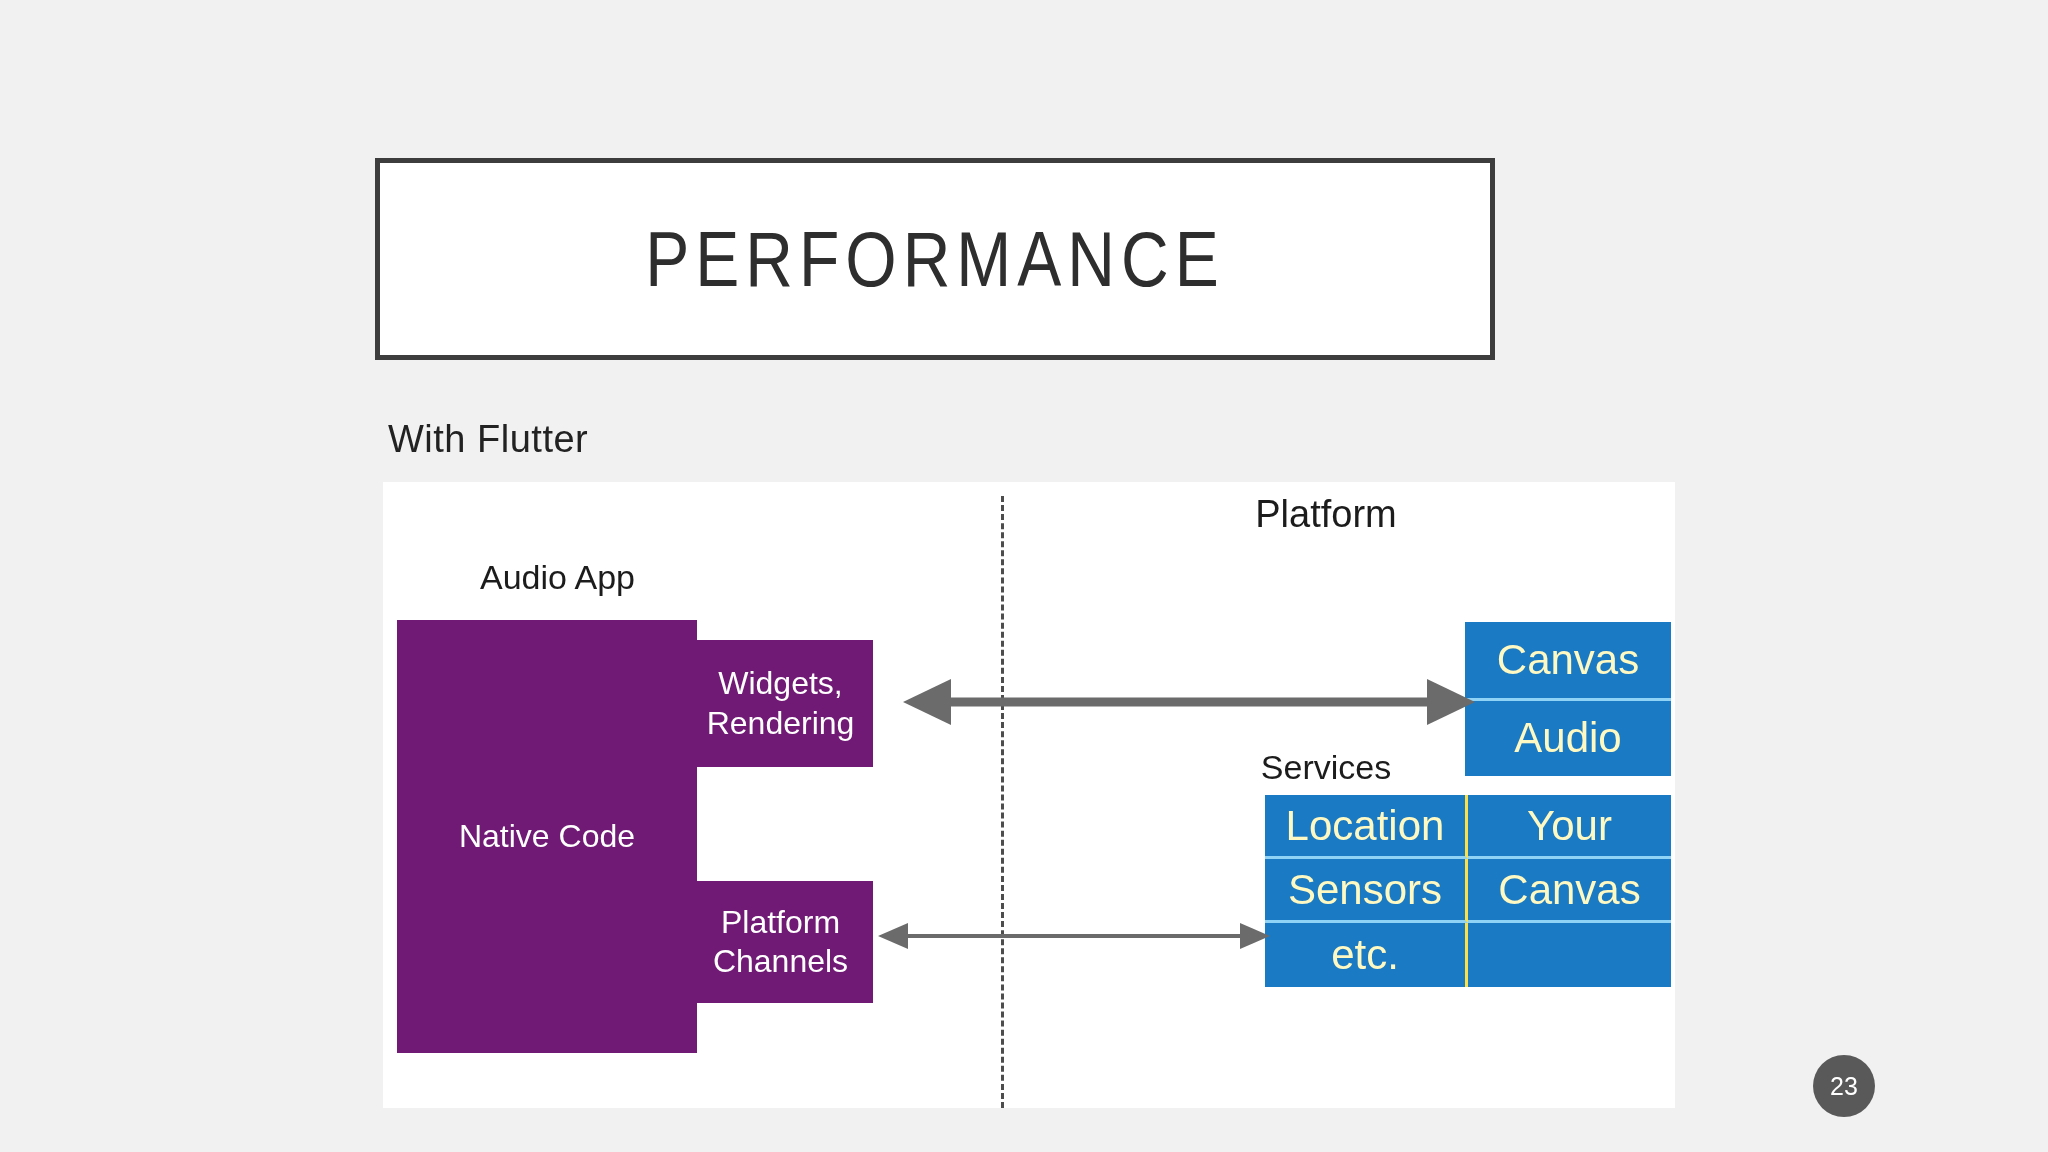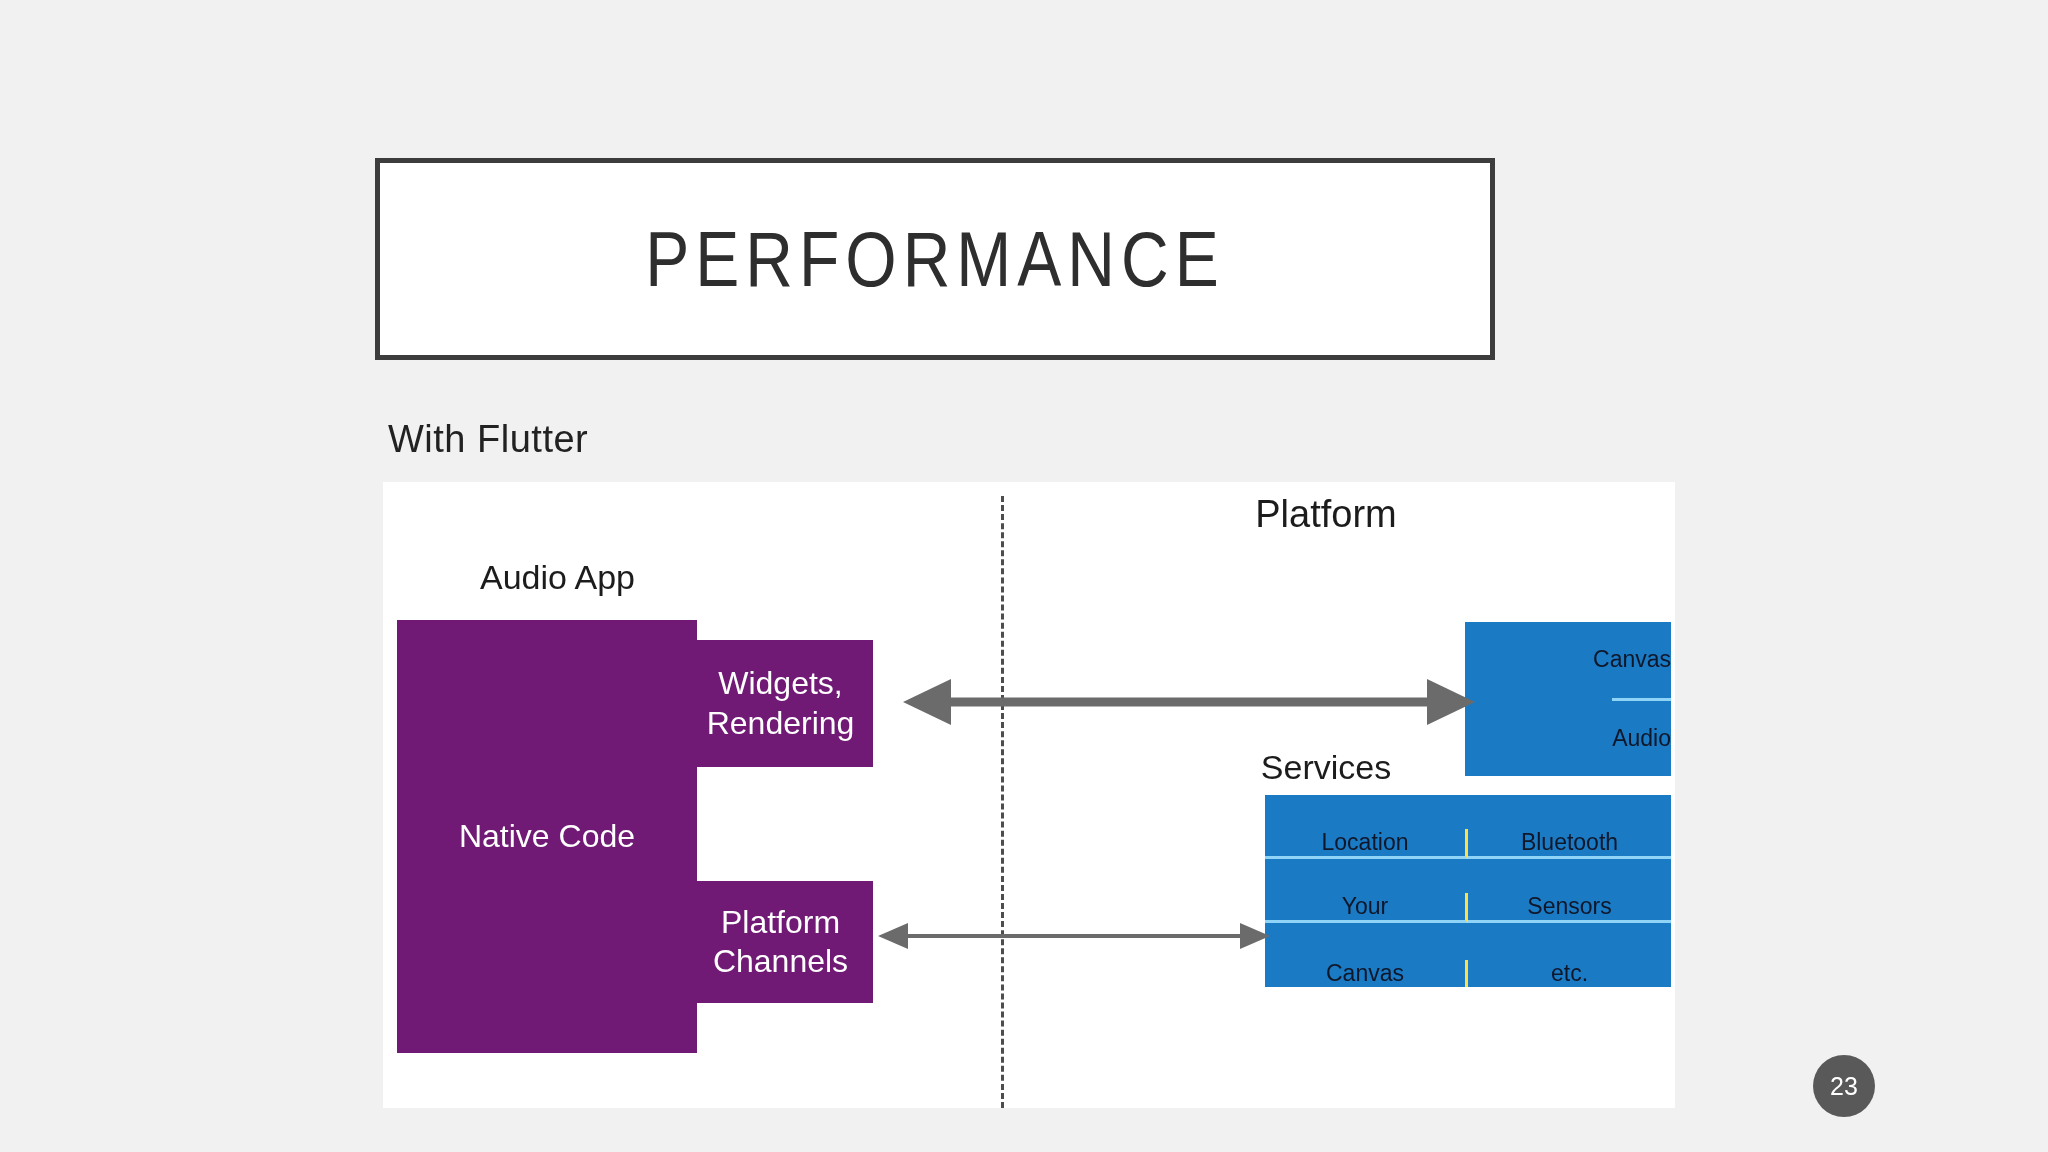--- a/index.html
+++ b/index.html
@@ -99,24 +99,23 @@
     line-height: 1.22;
     box-sizing: border-box;
   }
   .box-native   { left: 14px;   top: 138px; width: 300px; height: 433px; }
   .box-widgets  { left: 305px; top: 158px; width: 185px; height: 127px; }
   .box-channels { left: 305px; top: 399px; width: 185px; height: 122px; }
 
   .bbox {
     position: absolute;
     background: #1b7ac4;
-    color: #0f172a;
+    color: #fef9c3;
     box-sizing: border-box;
-    font-size: 23px;
-    align-items: flex-end;
+    font-size: 42px;
   }
   .blue-cell {
     display: flex;
     align-items: center;
     justify-content: center;
     text-align: center;
   }
 
   .stack-canvas {
     left: 1082px;
@@ -207,21 +206,20 @@
       </span>
     </div>
 
     <div class="bbox stack-canvas">
       <div class="blue-cell">Canvas</div>
       <div class="blue-cell">Audio</div>
     </div>
 
     <div class="bbox services-table">
       <div class="blue-cell">Location</div>
-      <div class="blue-cell">Bluetooth</div>
       <div class="blue-cell">Your</div>
       <div class="blue-cell">Sensors</div>
       <div class="blue-cell">Canvas</div>
       <div class="blue-cell">etc.</div>
     </div>
 
     <svg class="arrow-svg arrow-top" viewBox="0 0 572 60">
       <line x1="40" y1="30" x2="532" y2="30" stroke="#6b6b6b" stroke-width="9"></line>
       <polygon points="0,30 48,7 48,53" fill="#6b6b6b"></polygon>
       <polygon points="572,30 524,7 524,53" fill="#6b6b6b"></polygon>

